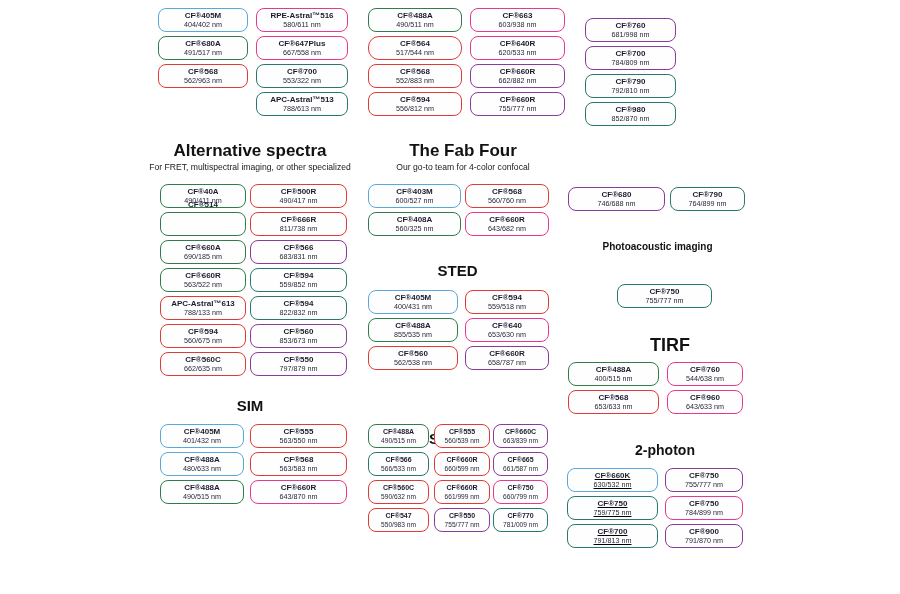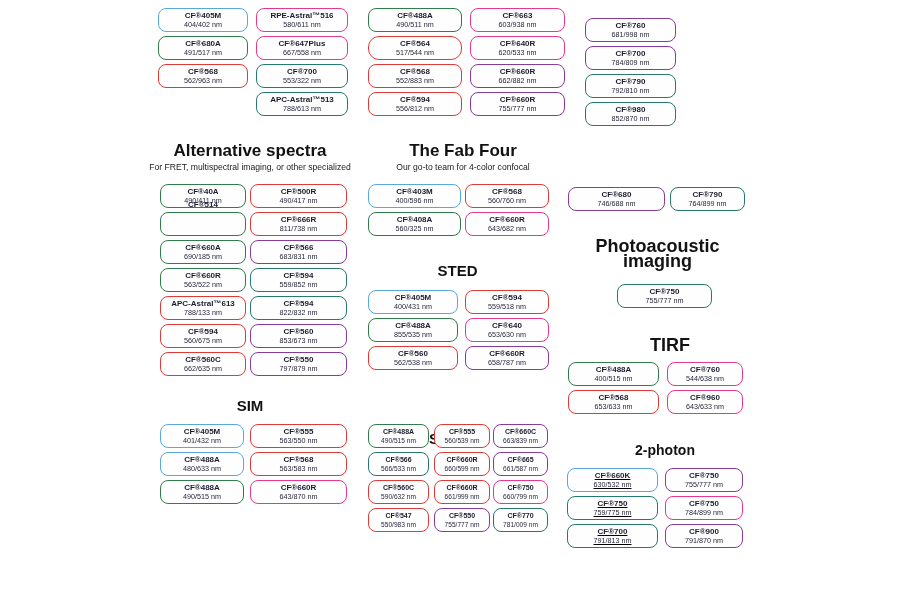--- a/index.html
+++ b/index.html
@@ -20,21 +20,21 @@
   #hdr-alt .sec-title{font-size:17px;}
   #hdr-fab{left:363px;top:141px;width:200px;}
   #hdr-fab .sec-title{font-size:17px;}
   #hdr-sted{left:365px;top:262px;width:185px;}
   #hdr-sted .sec-title{font-size:15px;}
   #hdr-sim{left:150px;top:397px;width:200px;}
   #hdr-sim .sec-title{font-size:15px;}
   #hdr-storm{left:365px;top:396px;width:182px;}
   #hdr-storm .sec-title{font-size:15px;margin-top:34px;}
   #hdr-pa{left:595px;top:239px;width:125px;}
-  #hdr-pa .sec-title{font-size:18px;line-height:15px;}
+  #hdr-pa .sec-title{font-size:10px;line-height:15px;}
   #hdr-tirf{left:600px;top:335px;width:140px;}
   #hdr-tirf .sec-title{font-size:18px;}
   #hdr-2p{left:595px;top:442px;width:140px;}
   #hdr-2p .sec-title{font-size:14px;}
   
   #g-top1{left:158px;top:8px;width:90px;}
   #g-top2{left:256px;top:8px;width:92px;}
   #g-top3{left:368px;top:8px;width:94px;}
   #g-top4{left:470px;top:8px;width:95px;}
   #g-top5{left:585px;top:18px;width:91px;}
@@ -231,21 +231,21 @@
         <div class="bval">853/673 nm</div>
       </div>
       <div class="badge" style="border-color: rgb(138, 58, 154);">
         <div class="bname">CF®550</div>
         <div class="bval">797/879 nm</div>
       </div>
     </div>
   <div class="badge-col" id="g-fabL">
       <div class="badge" style="border-color: rgb(88, 168, 219);">
         <div class="bname">CF®403M</div>
-        <div class="bval">400/596 nm</div>
+        <div class="bval">600/527 nm</div>
       </div>
       <div class="badge" style="border-color: rgb(46, 125, 74);">
         <div class="bname">CF®408A</div>
         <div class="bval">560/325 nm</div>
       </div>
     </div>
   <div class="badge-col" id="g-fabR">
       <div class="badge" style="border-color: rgb(224, 58, 54);">
         <div class="bname">CF®568</div>
         <div class="bval">560/760 nm</div>

